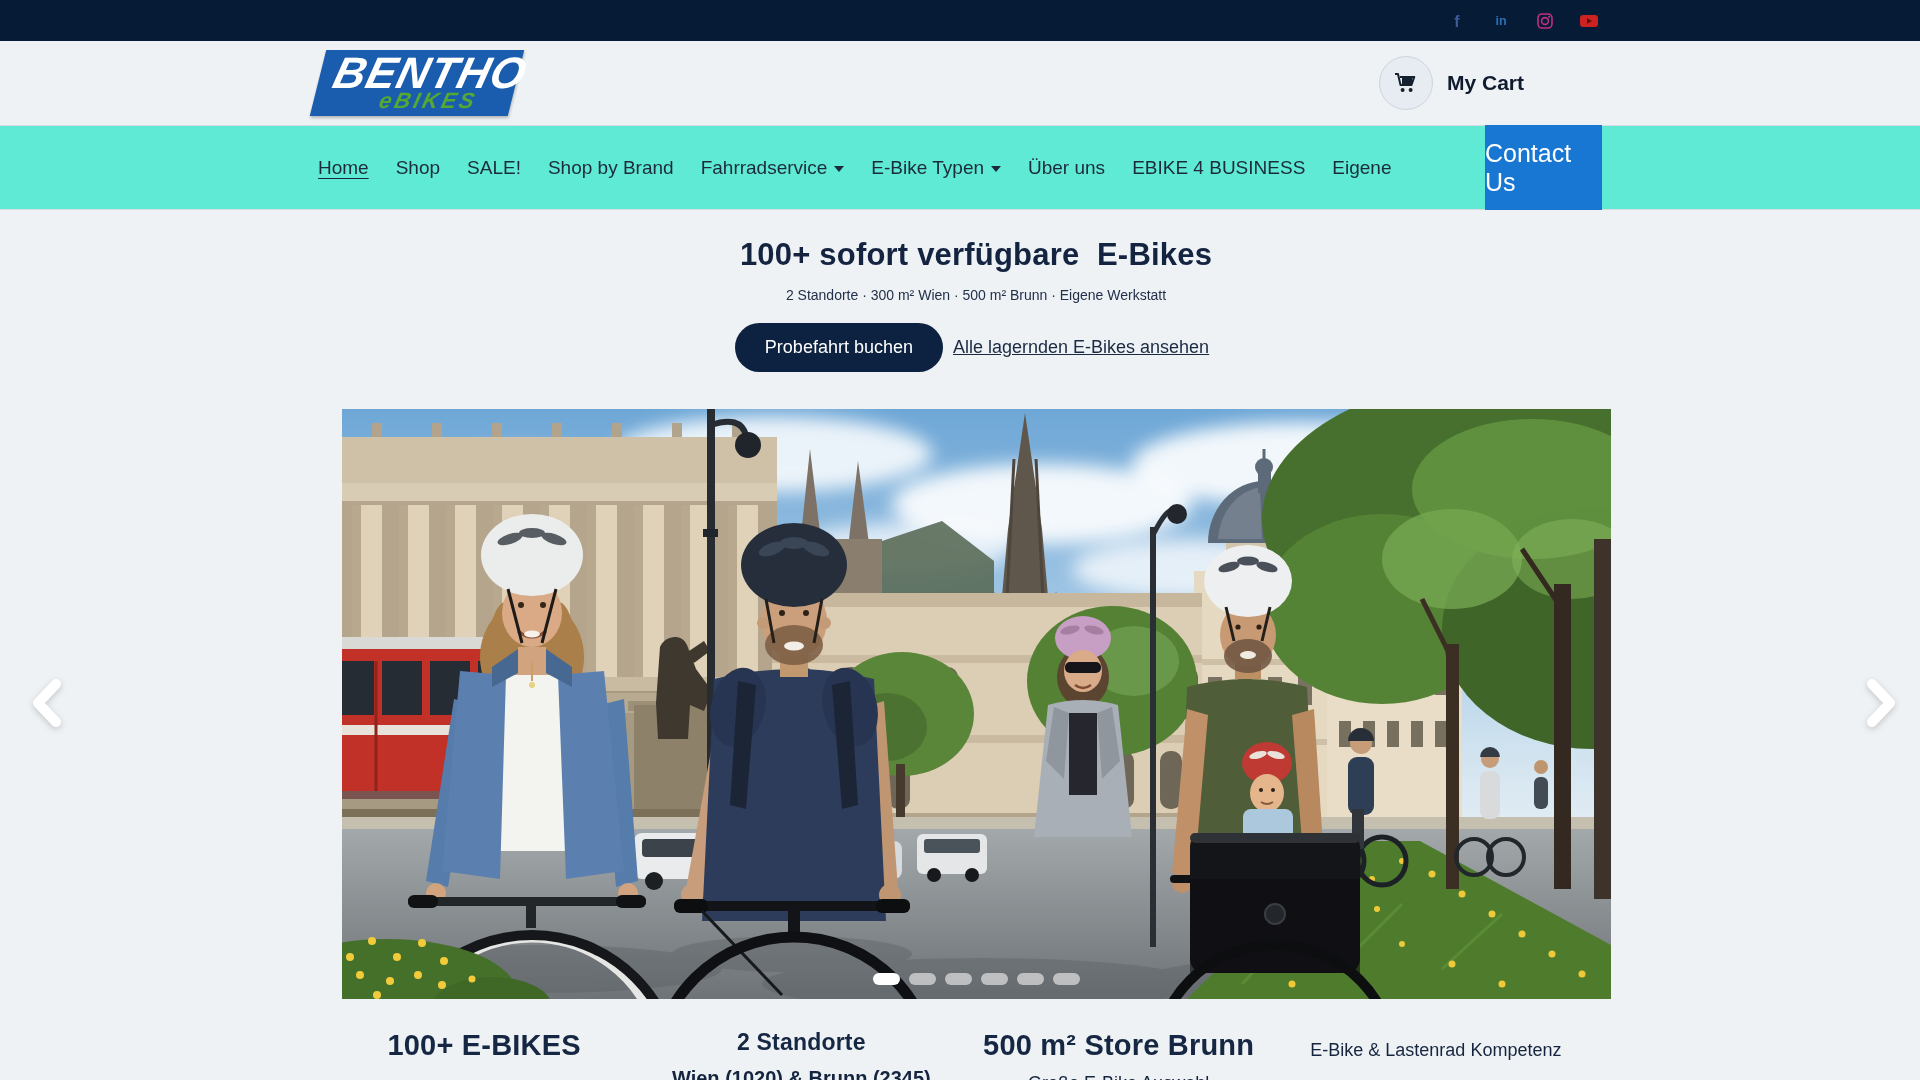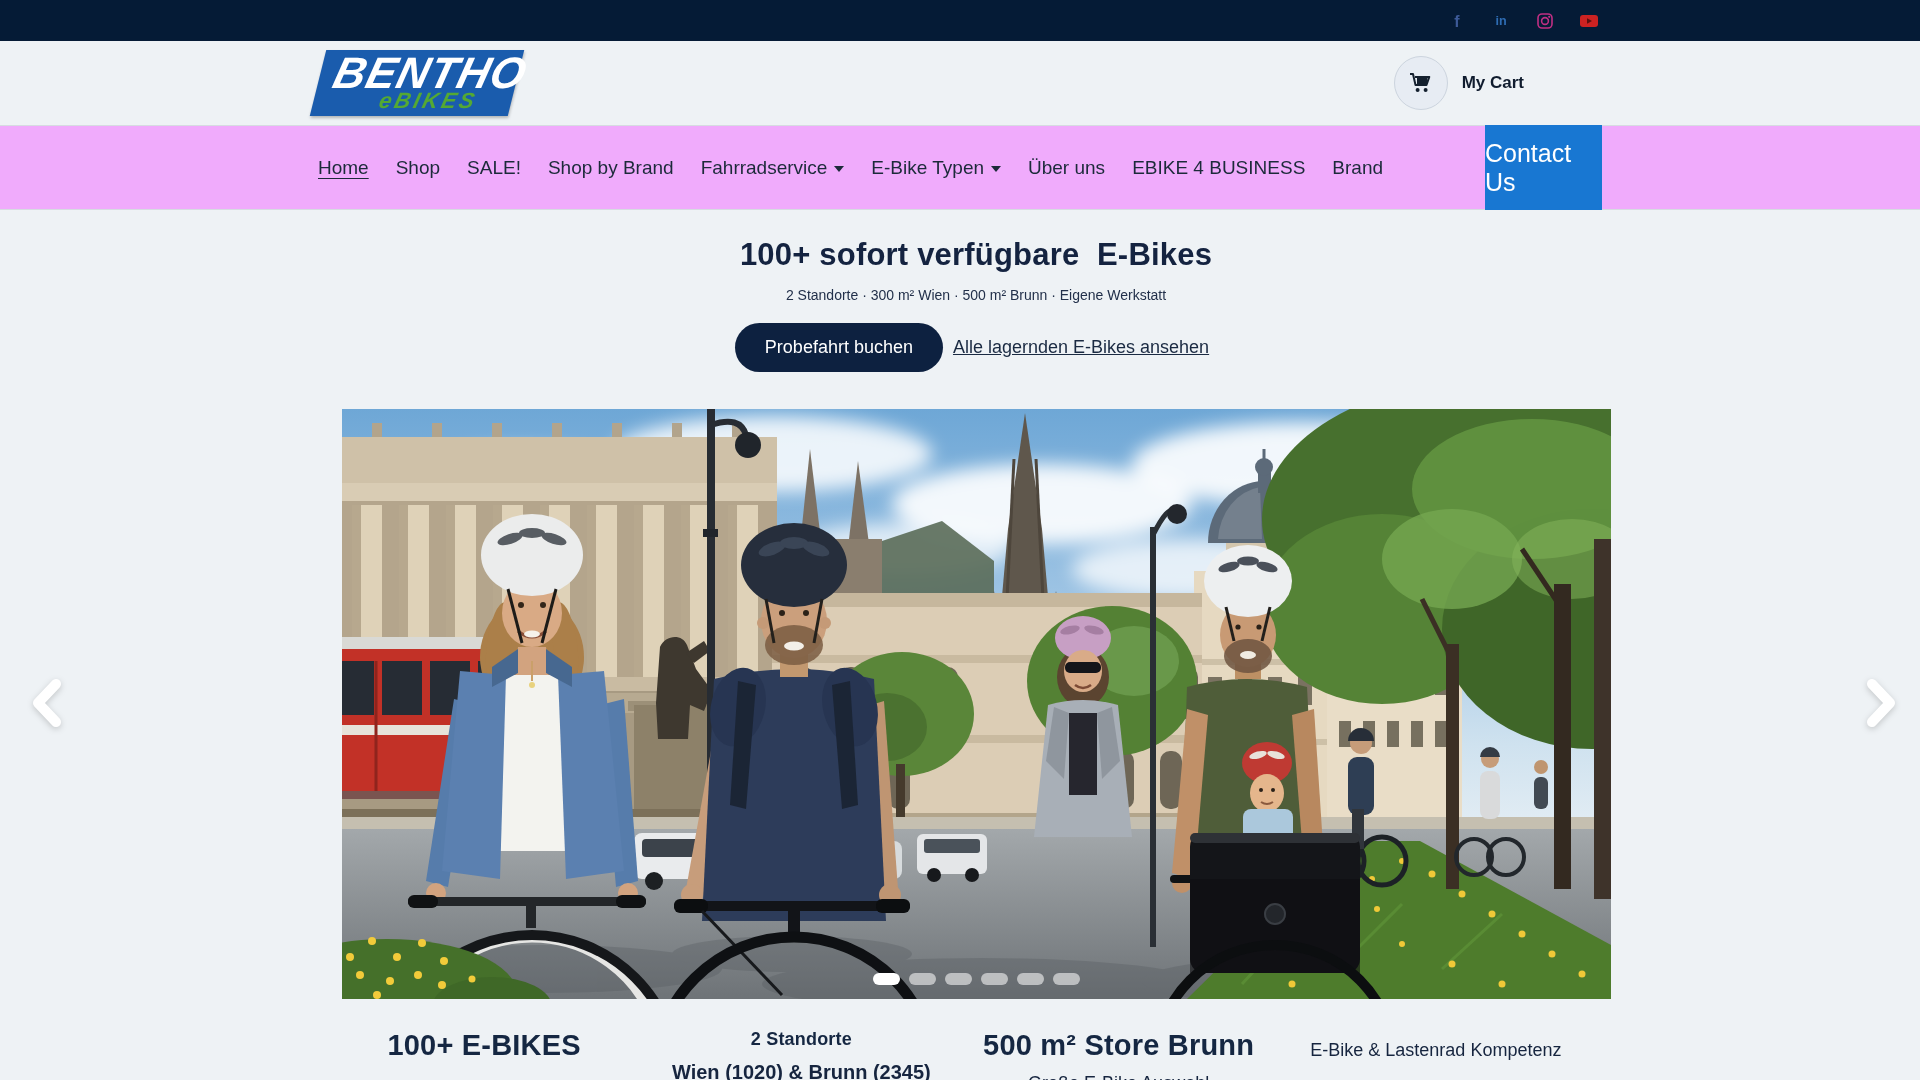--- a/index.html
+++ b/index.html
@@ -17,23 +17,23 @@
   .logo{width:168px;height:60px;background:#1a5cad;transform:skewX(-14deg);display:flex;flex-direction:column;justify-content:center;padding:2px 16px 4px 14px;box-shadow:1px 2px 3px rgba(0,0,0,.25);cursor:pointer;}
   .logo .l1{font-style:italic;font-weight:800;color:#fff;line-height:.9;letter-spacing:1px;white-space:nowrap;}
   .logo .l1 .big{font-size:44px;}
   .logo .l2{font-style:italic;font-weight:800;color:#54a933;font-size:22px;letter-spacing:3px;line-height:.9;margin:-2px 0 0 52px;white-space:nowrap;}
   .header-right{margin-left:auto;display:flex;align-items:center;margin-right:78px;}
   .search{width:270px;height:46px;background:#e4e9f1;border-radius:23px;display:flex;align-items:center;padding:0 16px 0 22px;}
   .search input{flex:1;border:none;outline:none;background:transparent;font-size:17px;color:#33404f;font-family:inherit;}
   .search input::placeholder{color:#9aa3ae;}
   .cart{display:flex;align-items:center;gap:14px;margin-left:22px;cursor:pointer;}
   .cart-circle{width:52px;height:52px;border-radius:50%;background:#e7ecf3;border:1px solid #ccd4de;display:flex;align-items:center;justify-content:center;}
-  .cart-label{font-size:17px;font-weight:700;color:#101c2e;}
+  .cart-label{font-size:21px;font-weight:700;color:#101c2e;}
   
-  .nav{height:83px;border-top:1px solid #d6dce1;border-bottom:1px solid #d6dce1;background:#f0abfc;position:relative;}
+  .nav{height:83px;border-top:1px solid #d6dce1;border-bottom:1px solid #d6dce1;background:#5eead4;position:relative;}
   .nav-inner{width:1284px;margin:0 auto;height:100%;display:flex;align-items:center;gap:27px;}
   .nav-link{font-size:19px;color:#1c2a3a;text-decoration:none;display:flex;align-items:center;gap:7px;cursor:pointer;white-space:nowrap;}
   .nav-link.active span{text-decoration:underline;text-underline-offset:4px;}
   .caret{width:0;height:0;border-left:5px solid transparent;border-right:5px solid transparent;border-top:6px solid #1c2a3a;margin-top:3px;}
   .contact-btn{position:absolute;top:-1px;bottom:-1px;right:318px;width:117px;background:#1877d2;color:#fff;font-size:25px;display:flex;align-items:center;justify-content:center;cursor:pointer;}
   
   .hero{text-align:center;padding-top:27px;margin-left:32px;}
   .hero h1{margin:0;font-size:31px;font-weight:800;color:#142340;white-space:pre-wrap;letter-spacing:.2px;}
   .hero .sub{margin-top:14px;font-size:14px;color:#22304a;}
   .cta-row{margin-top:20px;display:flex;align-items:center;justify-content:center;gap:2px;}
@@ -44,21 +44,21 @@
   .carousel svg{display:block;width:100%;height:100%;}
   .dots{position:absolute;left:0;right:0;bottom:14px;display:flex;justify-content:center;gap:9px;}
   .dot{width:27px;height:12px;border-radius:6px;background:rgba(240,240,240,.62);cursor:pointer;}
   .dot.active{background:#ffffff;}
   .arrow{position:absolute;top:676px;width:44px;height:54px;cursor:pointer;filter:drop-shadow(0 2px 3px rgba(0,0,0,.18));}
   .arrow.left{left:26px;}
   .arrow.right{right:18px;}
   
   .features{width:1269px;margin:30px auto 0;display:grid;grid-template-columns:repeat(4,1fr);text-align:center;}
   .f-title{font-size:29px;font-weight:700;color:#152742;letter-spacing:.2px;}
-  .f-title.small{font-size:18px;}
+  .f-title.small{font-size:23px;}
   .f-sub{margin-top:11px;font-size:18px;color:#16253f;}
   .f-sub.bold{font-weight:700;font-size:20px;}
 </style>
 </head>
 <body>
 
 <div class="topbar">
   <div class="social">
     <svg width="16" height="16" viewBox="0 0 16 16">
         <text x="8" y="14" text-anchor="middle" font-size="16" font-weight="bold" fill="#3d5a98" font-family="Liberation Sans,sans-serif">f</text>
@@ -128,21 +128,21 @@
         <span>E-Bike Typen</span>
         <span class="caret"></span>
       </a>
     <a class="nav-link">
         <span>Über uns</span>
       </a>
     <a class="nav-link">
         <span>EBIKE 4 BUSINESS</span>
       </a>
     <a class="nav-link">
-        <span>Brand</span>
+        <span>Eigene</span>
       </a>
   </div>
   <div class="contact-btn">Contact Us</div>
 </div>
 
 <div class="hero">
   <h1>100+ sofort verfügbare  E-Bikes</h1>
   <div class="sub">2 Standorte · 300 m² Wien · 500 m² Brunn · Eigene Werkstatt</div>
   <div class="cta-row">
     <button class="btn-primary">Probefahrt buchen</button>

